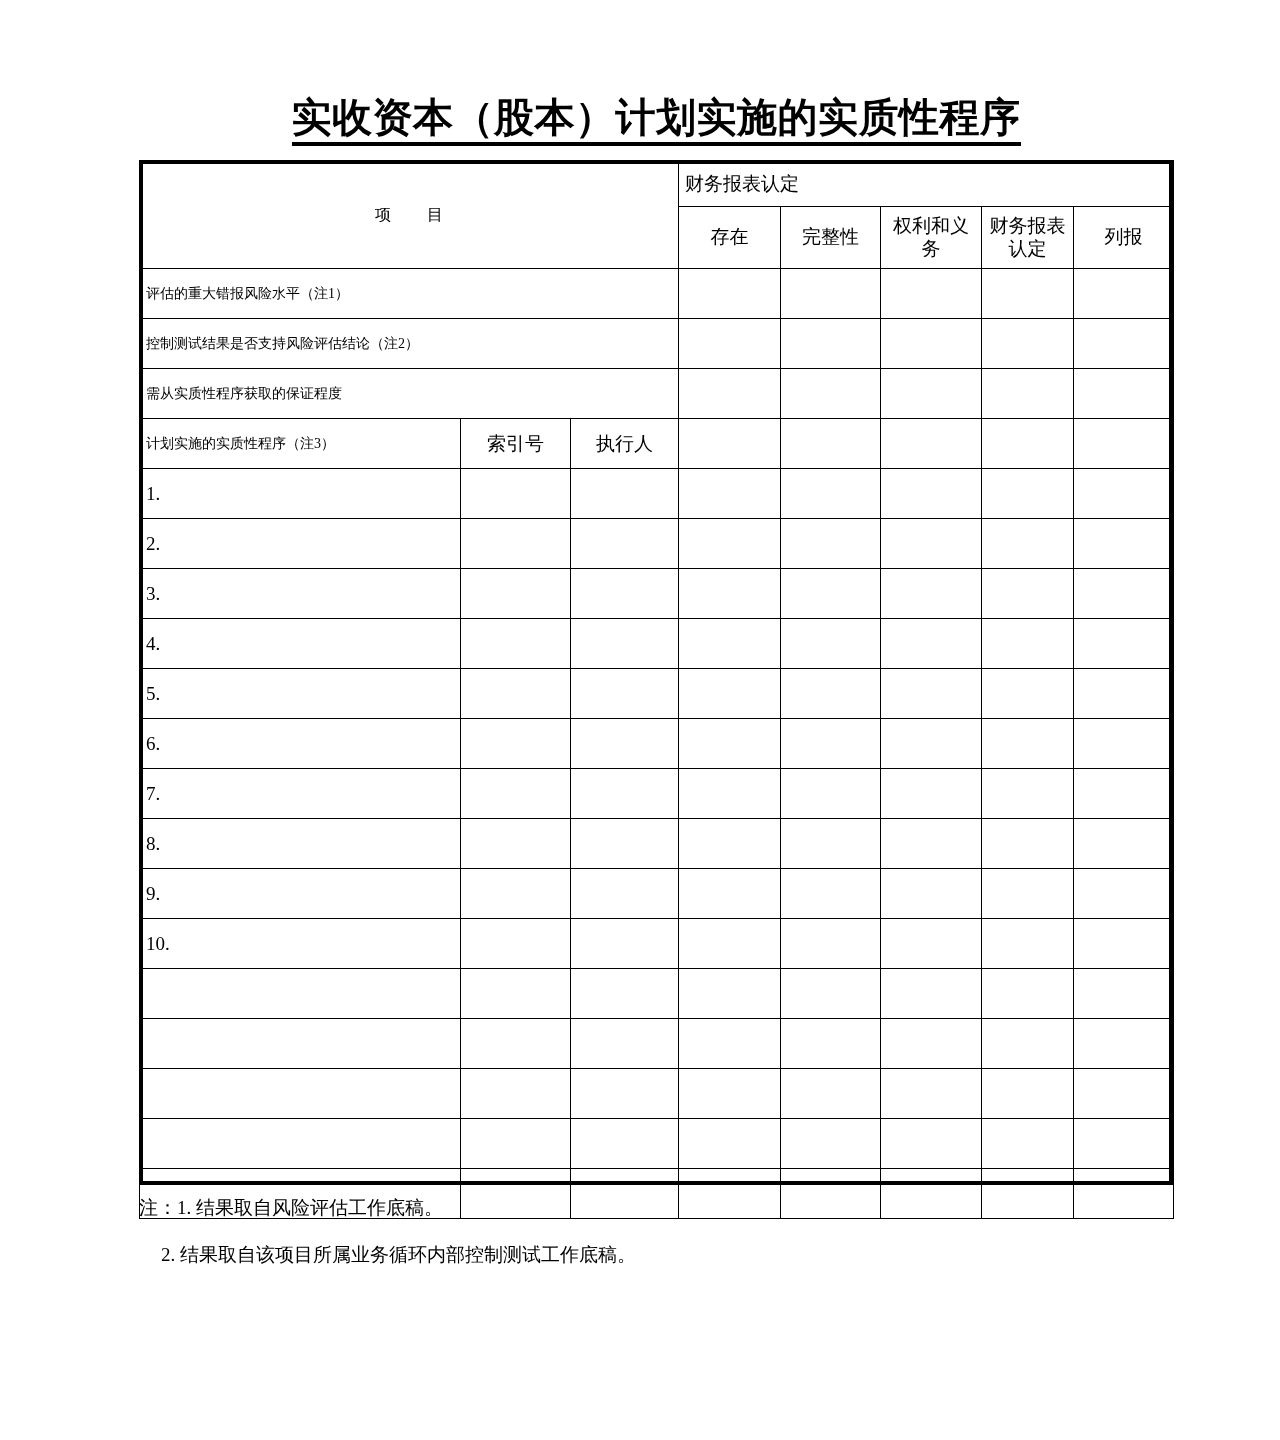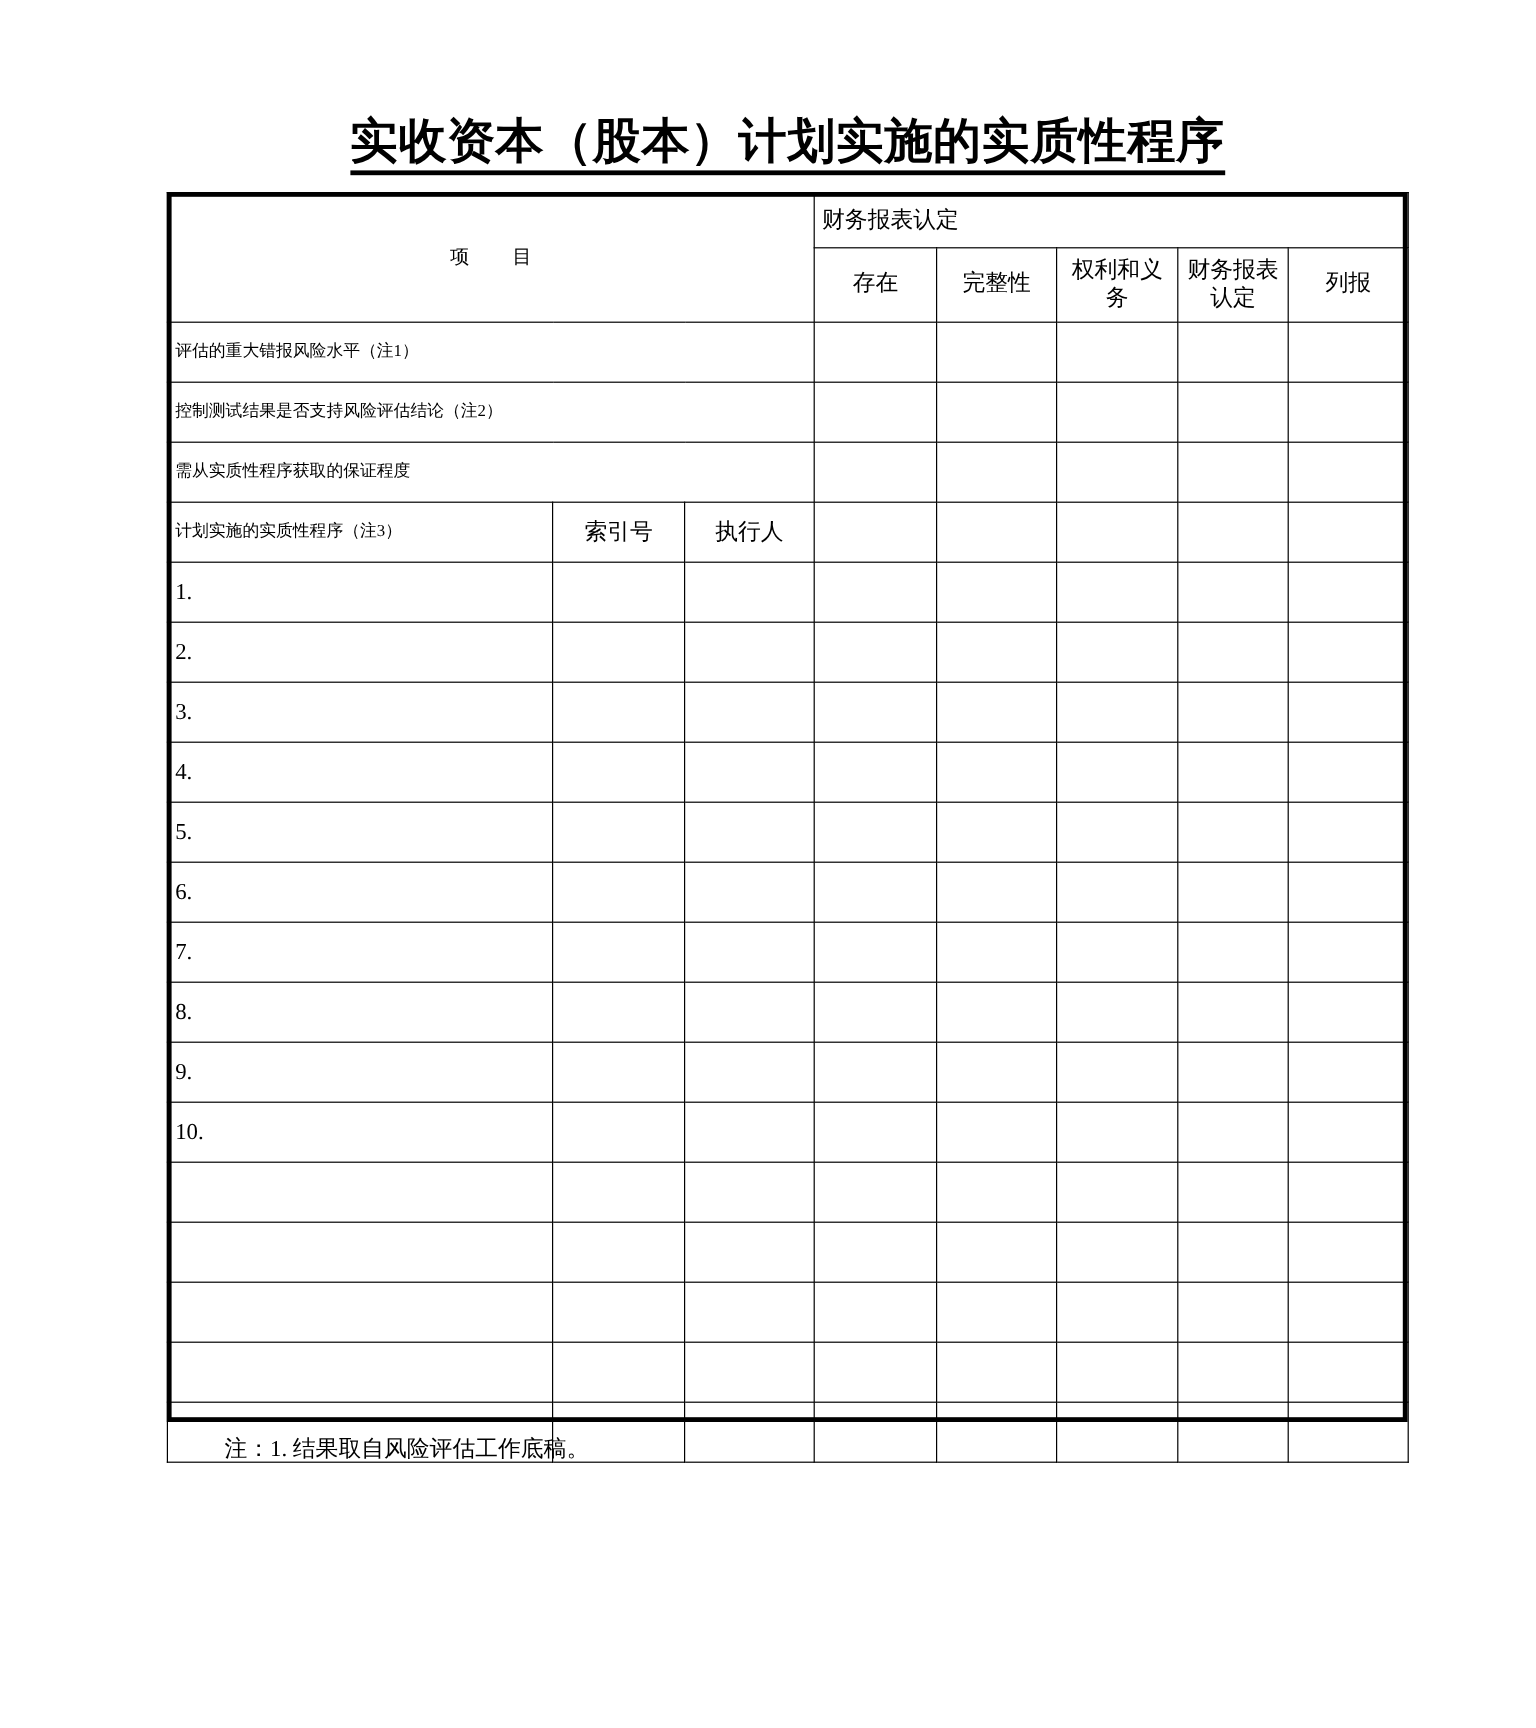--- a/index.html
+++ b/index.html
@@ -118,21 +118,20 @@
     position: absolute;
     left: 139px;
     top: 1196px;
     width: 1040px;
     font-size: 19px;
     line-height: 1.3;
   }
   .note-line {
     margin-bottom: 22px;
     white-space: nowrap;
-    margin-left: 48px;
   }
   .note-line.indent {
     padding-left: 22px;
   }
 </style>
 </head>
 <body>
 
 <div class="page">
 
@@ -353,15 +352,16 @@
         <td></td>
         <td></td>
         <td></td>
         <td></td>
       </tr>
     </tbody>
   </table>
 
   <div class="notes">
     <div class="note-line">注：1. 结果取自风险评估工作底稿。</div>
+    <div class="note-line indent">2. 结果取自该项目所属业务循环内部控制测试工作底稿。</div>
   </div>
 
 </div>
 
 </body></html>

